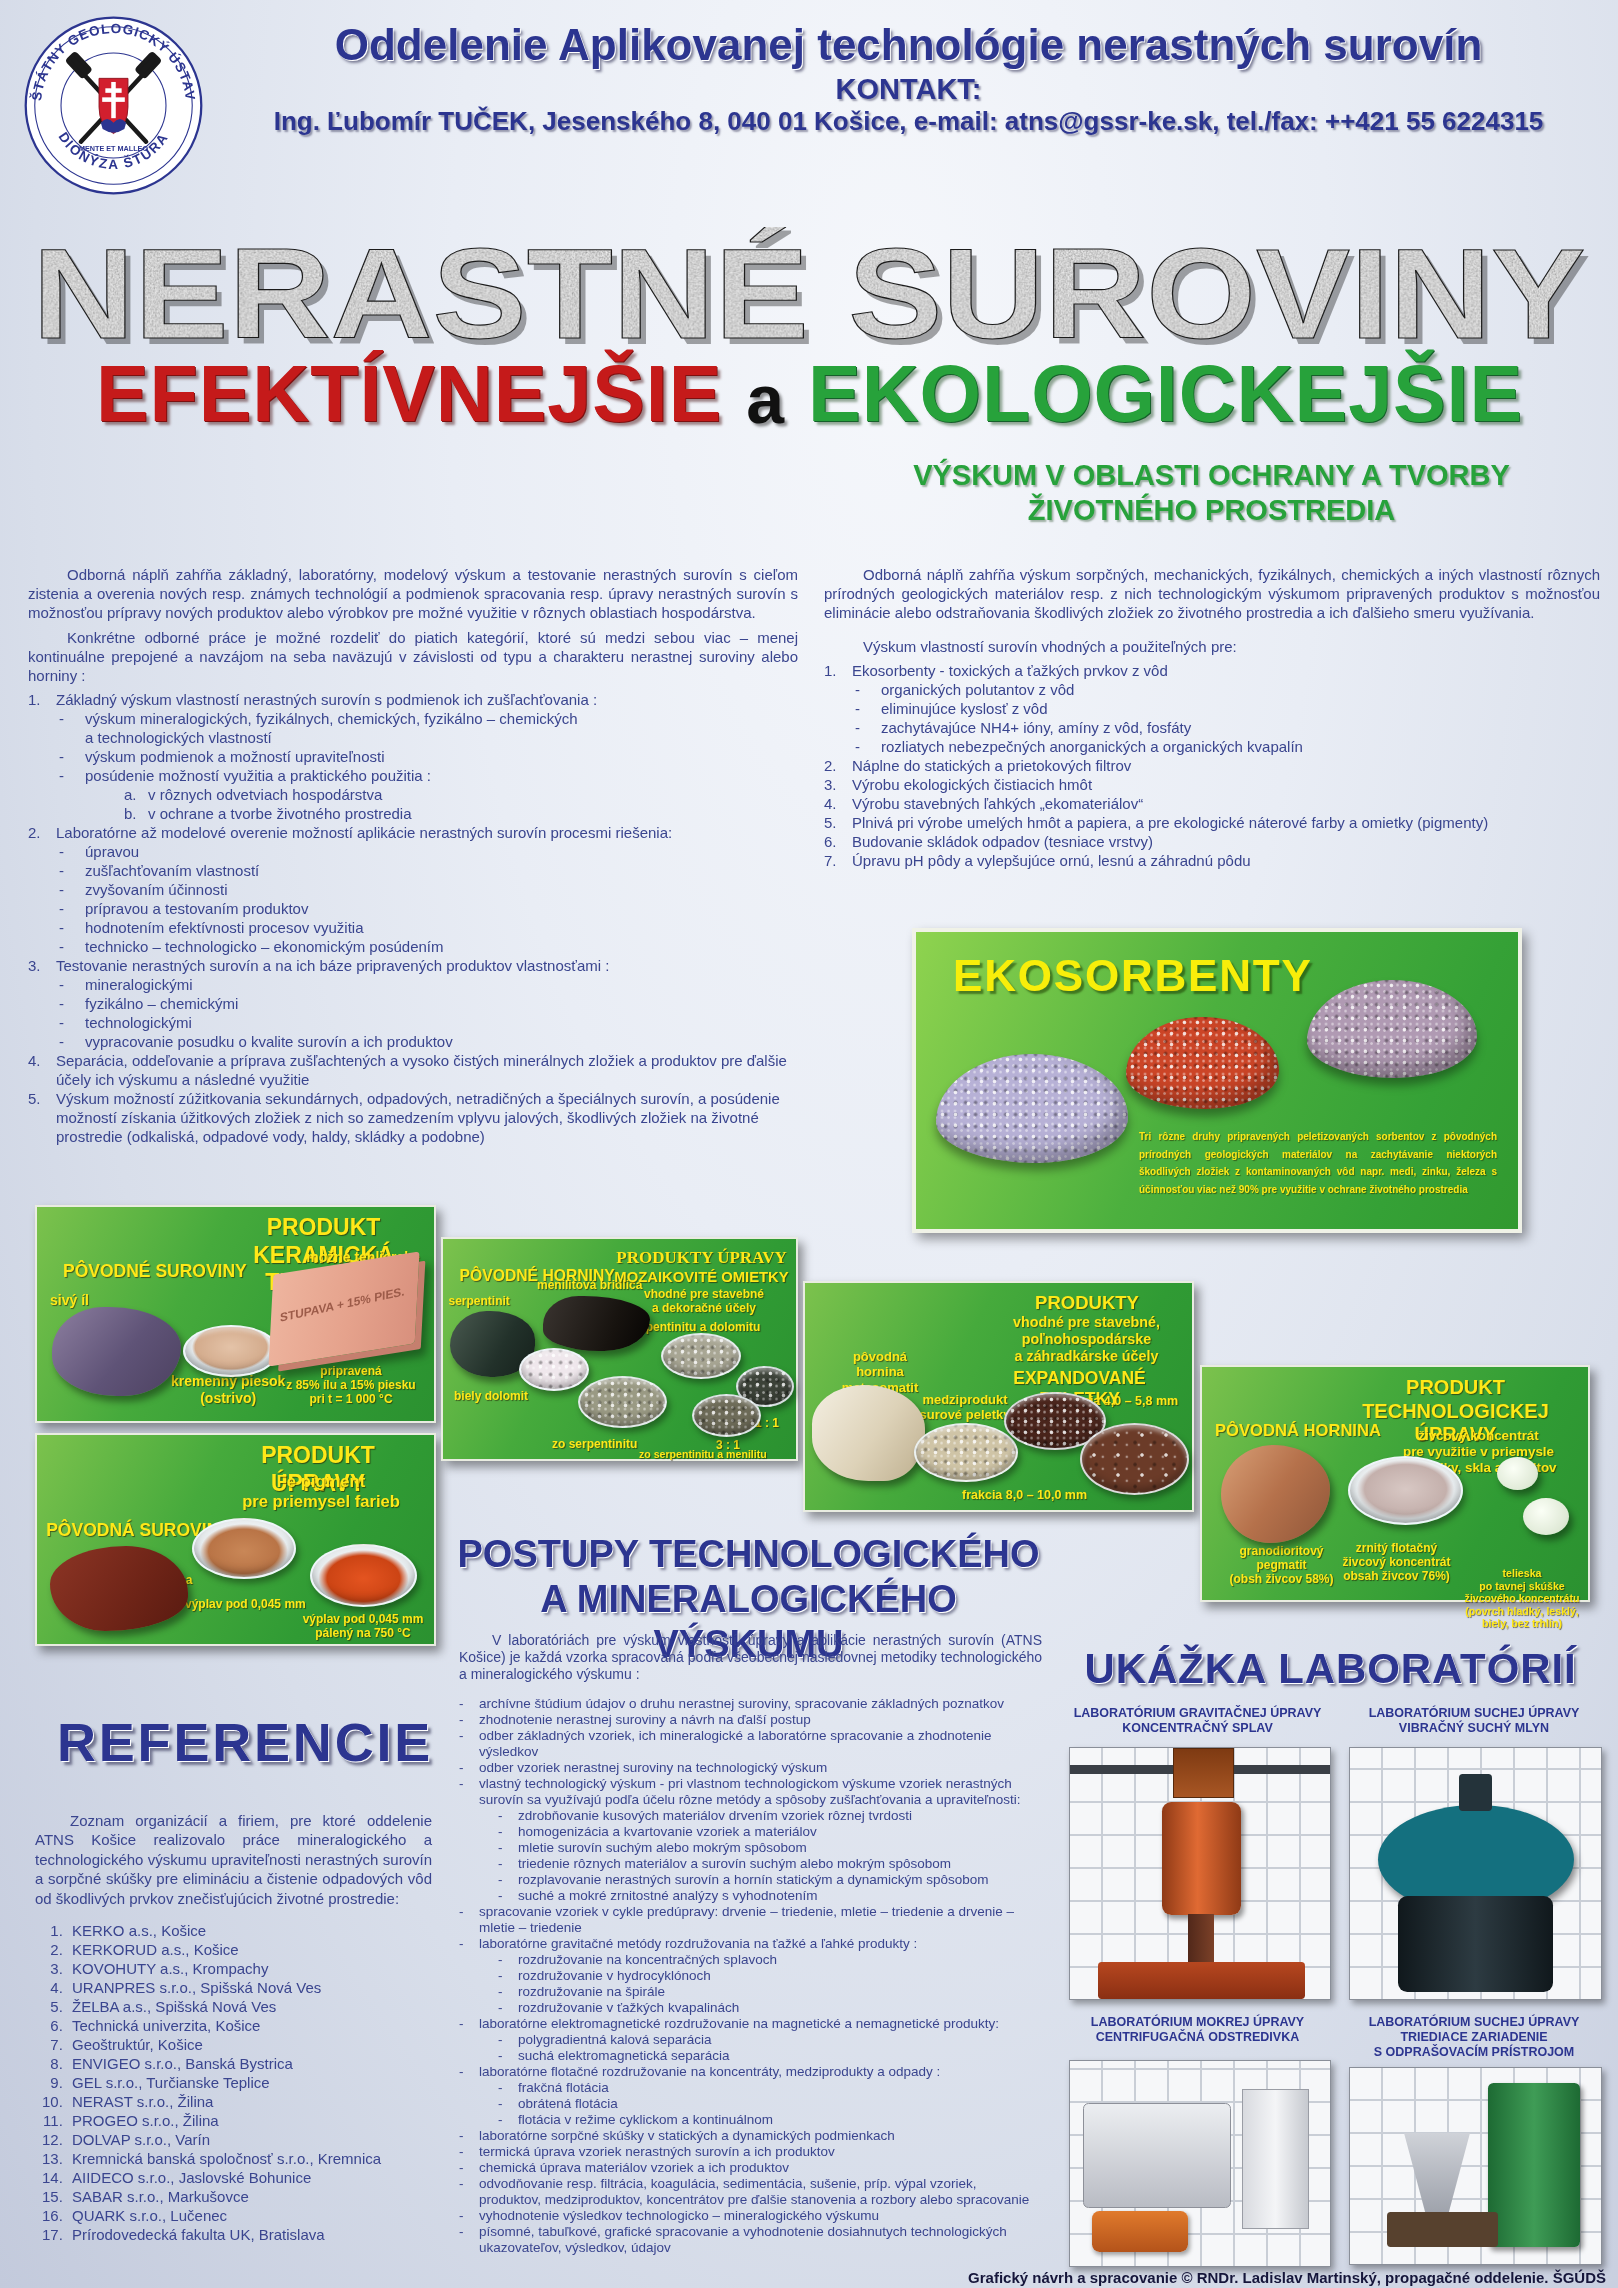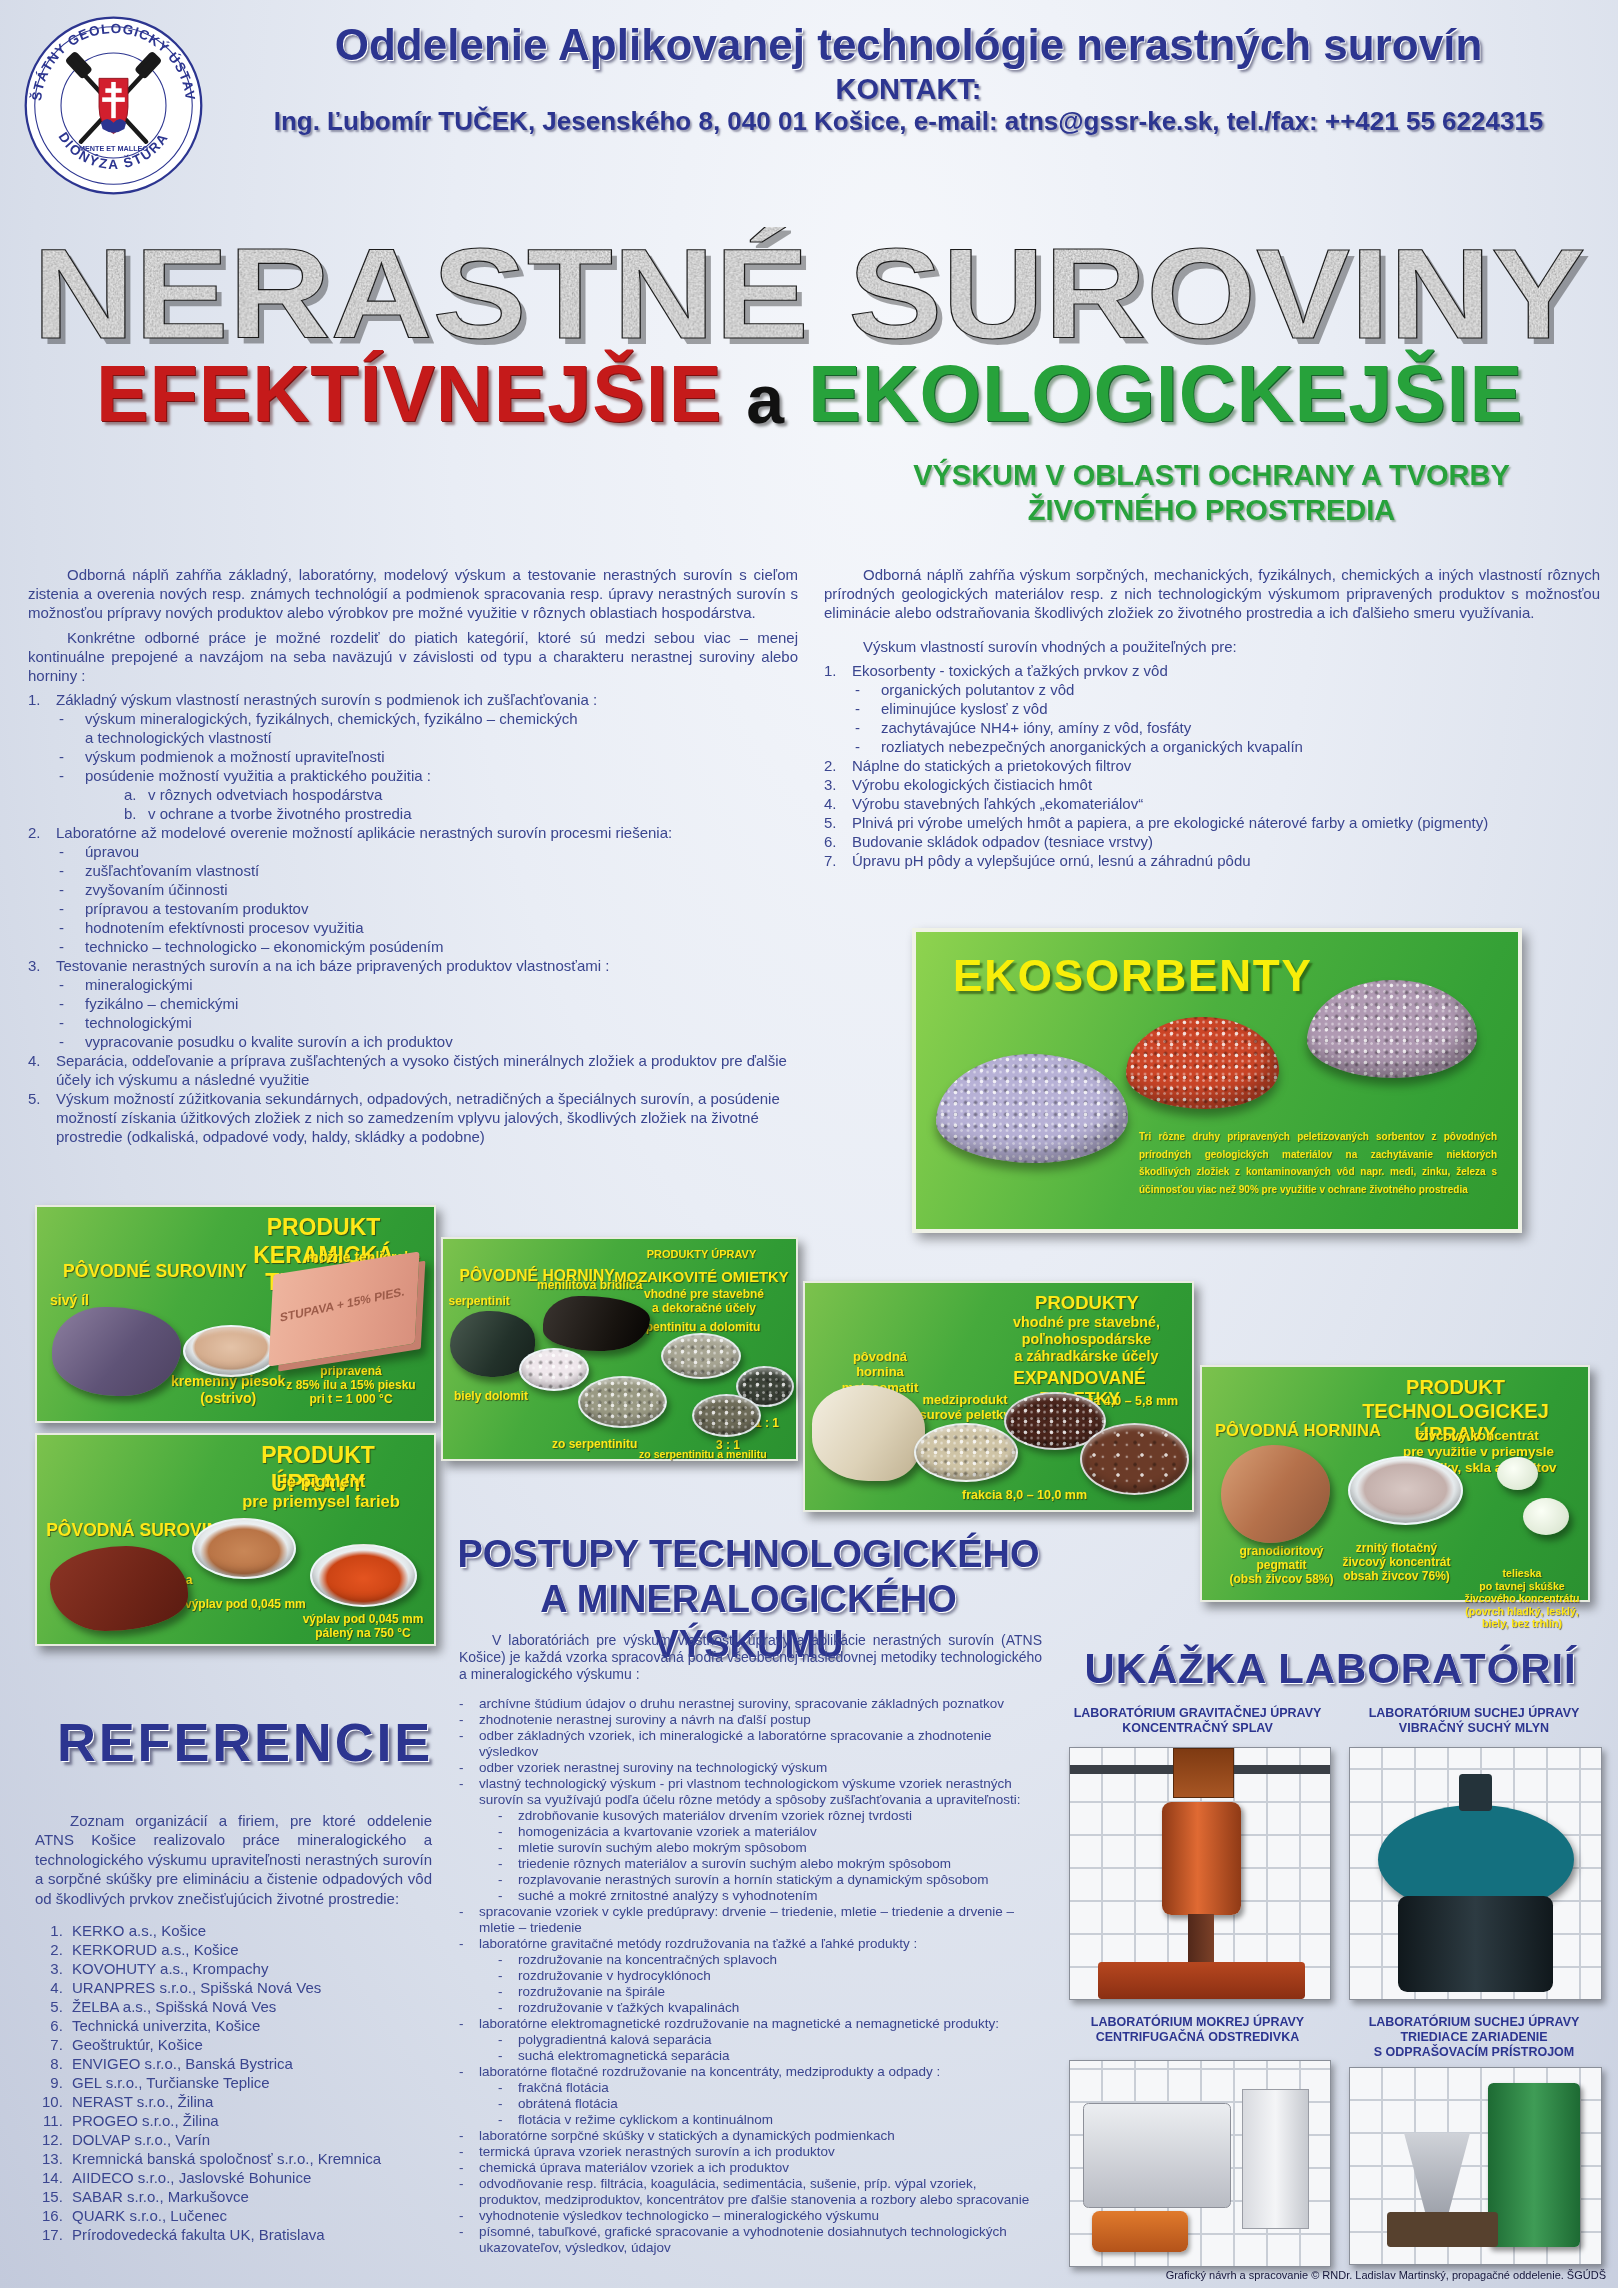--- a/index.html
+++ b/index.html
@@ -90,22 +90,22 @@
   .lab-head{position:absolute;left:1052px;top:1645px;width:557px;text-align:center;font-size:42px;
        font-weight:800;color:#2c3590;letter-spacing:0.9px;
        text-shadow:0.9px 0.9px 0 #fff,2.8px 2.8px 2.8px rgba(20,20,60,.5);}
   .lab-label{position:absolute;text-align:center;font-size:12.5px;font-weight:800;color:#2c3590;
        line-height:15px;white-space:pre-line;}
   .photo{position:absolute;border:0.9px solid #8a8f99;box-shadow:2.8px 3.7px 6.5px rgba(0,0,0,.35);
      background:
        repeating-linear-gradient(90deg,rgba(201,206,214,0) 0 31px,#c9ced6 31px 33px),
        repeating-linear-gradient(0deg,#f6f7f9 0 31px,#c9ced6 31px 33px),#f2f3f5;}
   .photo>div{position:absolute;}
-  .footer{position:absolute;left:960px;top:2269px;width:646px;text-align:right;font-size:11px;
-       color:#15153a;}
+  .footer{position:absolute;left:960px;top:2269px;width:646px;text-align:right;font-size:15px;
+       color:#15153a;font-weight:bold;}
 </style>
 </head>
 <body>
 
 <div id="poster">
 
   <header>
     <div class="logo">
       <svg viewBox="0 0 200 200" width="181" height="181">
         <defs>
@@ -354,21 +354,21 @@
     <div class="rock" style="left:13px;top:111px;width:138px;height:85px;border-radius:55% 45% 60% 40%/45% 55% 40% 55%;background:linear-gradient(125deg,#8d3525,#6e2417 60%,#581a10);"></div>
     <div class="dish" style="left:155px;top:83px;width:100px;height:57px;background:radial-gradient(ellipse at 50% 55%,#c98757 0%,#b97446 50%,#e9eef0 62%,#ccd8dd 100%);"></div>
     <div class="dish" style="left:273px;top:109px;width:103px;height:59px;background:radial-gradient(ellipse at 50% 55%,#e45420 0%,#cc4414 50%,#e9eef0 62%,#ccd8dd 100%);"></div>
   </div>
 
   <div class="gbox" id="boxC" style="left:441px;top:1237px;width:353px;height:220px;">
     <div class="yl lab" style="left:16.6px;top:28px;font-size:15.7px;">PÔVODNÉ HORNINY</div>
     <div class="yl lab-s" style="left:5.5px;top:55px;">serpentinit</div>
     <div class="yl lab-s" style="left:94px;top:39px;">menilitová bridlica</div>
     <div class="yl lab-s" style="left:11px;top:150px;">biely dolomit</div>
-    <div class="yl" style="left:171px;top:9.2px;width:175px;font-size:11px;text-align:center;">PRODUKTY ÚPRAVY</div>
+    <div class="yl" style="left:171px;top:9.2px;width:175px;font-size:17px;text-align:center;font-family:Liberation Serif, serif;">PRODUKTY ÚPRAVY</div>
     <div class="yl" style="left:171px;top:29.5px;width:175px;font-size:14.8px;text-align:center;">MOZAIKOVITÉ OMIETKY</div>
     <div class="yl lab-s" style="left:185px;top:48px;width:152px;text-align:center;">vhodné pre stavebné
 a dekoračné účely</div>
     <div class="yl lab-s" style="left:168px;top:81px;">zo serpentinitu a dolomitu</div>
     <div class="yl lab-s" style="left:109px;top:198px;">zo serpentinitu</div>
     <div class="yl lab-s" style="left:312px;top:177px;">1 : 1</div>
     <div class="yl lab-s" style="left:273px;top:199px;">3 : 1</div>
     <div class="yl lab-s" style="left:196px;top:209px;font-size:10.6px;">zo serpentinitu a menilitu</div>
     <div class="rock" style="left:7.4px;top:72px;width:85px;height:66px;border-radius:45% 55% 50% 50%/55% 45% 50% 50%;background:linear-gradient(120deg,#4a5a50,#22312a 60%,#15201b);"></div>
     <div class="rock" style="left:100px;top:57px;width:107px;height:55px;border-radius:35% 65% 45% 55%/55% 45% 60% 40%;background:linear-gradient(110deg,#3a3430,#17130f 65%,#060403);"></div>

